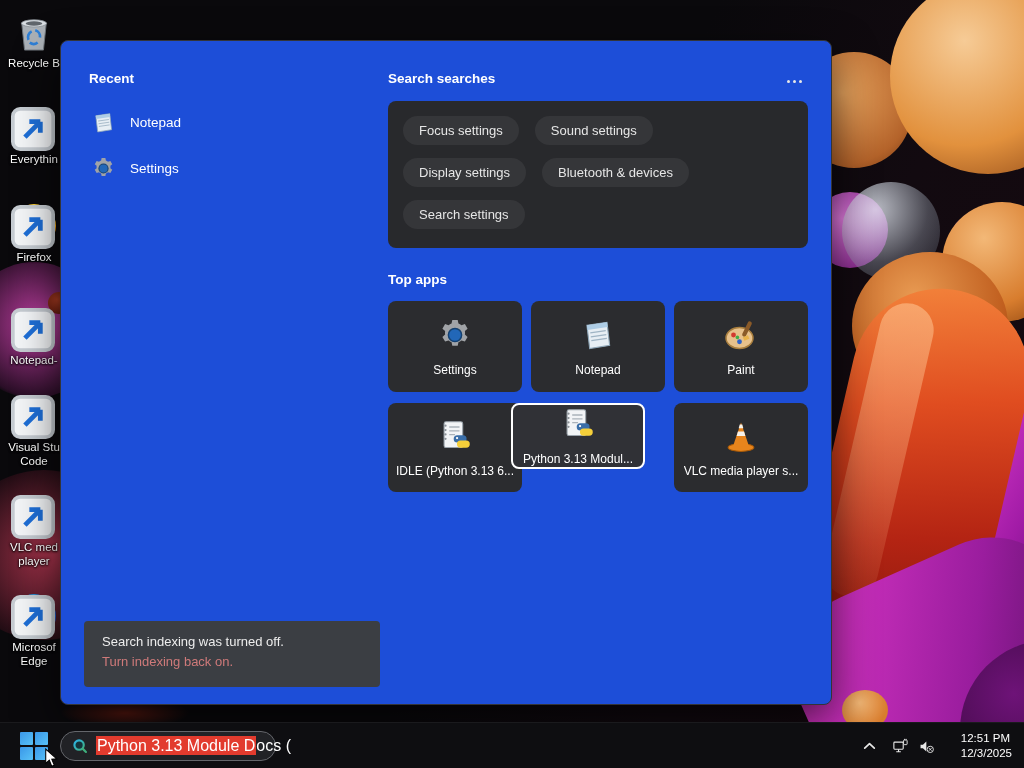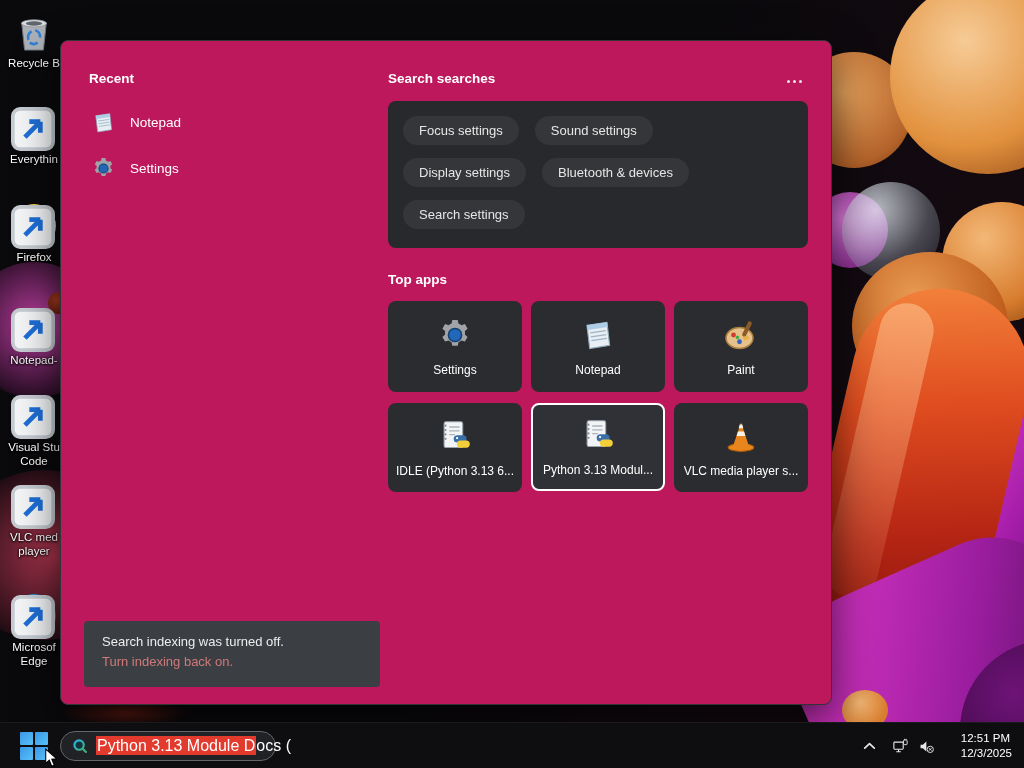--- a/index.html
+++ b/index.html
@@ -59,21 +59,21 @@
   .ff-icon { border-radius:50%;
     background:radial-gradient(circle at 62% 40%,#6f52c4 0 27%,rgba(0,0,0,0) 29%),
       radial-gradient(circle at 28% 78%,#ff3d00 0 42%,rgba(0,0,0,0) 58%),
       radial-gradient(circle at 68% 18%,#ffd23a 0 28%,#ff9202 55%,#e23b00 82%,#a9125e); }
   .edge-icon { border-radius:50%;
     background:radial-gradient(circle at 44% 46%,#0a2a52 0 13%,rgba(0,0,0,0) 15%),
       conic-gradient(from 210deg,#2bd48f,#35c2e8 25%,#1d6fd4 55%,#2159c9 70%,#35c786 90%,#2bd48f); }
 
   
   #panel { position:absolute; left:60px; top:40px; width:772px; height:665px; z-index:2;
-    background:#be185d; border:1px solid #333438; border-radius:8px;
+    background:#1d4ed8; border:1px solid #333438; border-radius:8px;
     box-shadow:0 18px 44px rgba(0,0,0,.65); }
   .sec-header { position:absolute; font-size:13.5px; font-weight:700; color:#fff; }
   .recent-item { position:absolute; left:30px; width:270px; height:34px; display:flex; align-items:center; gap:14px;
     border-radius:4px; color:#fff; font-size:13.5px; }
   .recent-item svg { width:25px; height:25px; }
   .more-dots { position:absolute; left:720px; top:32px; width:26px; height:16px; display:flex; gap:3px; align-items:center; justify-content:center; }
   .more-dots i { width:3px; height:3px; border-radius:50%; background:#e8e8e8; }
   #qs-card { position:absolute; left:327px; top:60px; width:420px; height:147px; background:#28292c; border-radius:8px; padding:15px; }
   .pill-row { display:flex; gap:16px; margin-bottom:13px; }
   .pill { height:29px; line-height:29px; padding:0 16px; border-radius:15px; background:#353639; color:#e6e6e6; font-size:13px; white-space:nowrap; }
@@ -190,21 +190,21 @@
       </svg>
     <svg class="sc-arrow" viewBox="0 0 12 12">
         <rect x=".5" y=".5" width="11" height="11" rx="2" fill="#f4f6f8" stroke="#c6ccd2"></rect>
         <path d="M3.8 8.2 L8 4 M8 4 H5 M8 4 V7" stroke="#1e6fd8" stroke-width="1.3" fill="none"></path>
       </svg>
   </div>
   <div class="dlabel">Visual Stu</div>
   <div class="dlabel">Code</div>
 </div>
 
-<div class="desk-icon" style="top:482px">
+<div class="desk-icon" style="top:492px">
   <div class="dicon">
     <svg viewBox="0 0 28 28">
         <ellipse cx="14" cy="23" rx="10" ry="3" fill="#e8851c" stroke="#a85a08" stroke-width=".8"></ellipse>
         <polygon points="14,3.5 20.2,22 7.8,22" fill="#e8851c"></polygon>
         <polygon points="11.6,10.5 16.4,10.5 17.4,14 10.6,14" fill="#f6f2ea"></polygon>
         <polygon points="13,5 15,5 15.8,8 12.2,8" fill="#f6f2ea"></polygon>
       </svg>
     <svg class="sc-arrow" viewBox="0 0 12 12">
         <rect x=".5" y=".5" width="11" height="11" rx="2" fill="#f4f6f8" stroke="#c6ccd2"></rect>
         <path d="M3.8 8.2 L8 4 M8 4 H5 M8 4 V7" stroke="#1e6fd8" stroke-width="1.3" fill="none"></path>
@@ -307,21 +307,21 @@
         <circle cx="6.6" cy="12.8" r=".9" fill="#8a9096"></circle>
         <circle cx="6.6" cy="16.2" r=".9" fill="#8a9096"></circle>
         <path d="M9.5 7 H17.5 M9.5 10 H17.5 M9.5 13 H14" stroke="#aab2ba" stroke-width="1"></path>
         <rect x="13" y="13.5" width="10" height="5.6" rx="2.8" fill="#3a6ea8"></rect>
         <rect x="15.5" y="17.5" width="10" height="5.6" rx="2.8" fill="#f5cf3a"></rect>
         <circle cx="15.6" cy="15.6" r=".9" fill="#fff"></circle>
       </svg>
     <div class="tile-label">IDLE (Python 3.13 6...</div>
   </div>
 
-  <div class="tile selected" style="left:470px; top:362px; height:88px">
+  <div class="tile selected" style="left:450px; top:362px; height:66px">
     <svg viewBox="0 0 28 28">
         <rect x="5.5" y="3" width="14.5" height="20" rx="1.5" fill="#f2f4f6" stroke="#9aa3ab" stroke-width=".8"></rect>
         <circle cx="6.6" cy="6" r=".9" fill="#8a9096"></circle>
         <circle cx="6.6" cy="9.4" r=".9" fill="#8a9096"></circle>
         <circle cx="6.6" cy="12.8" r=".9" fill="#8a9096"></circle>
         <circle cx="6.6" cy="16.2" r=".9" fill="#8a9096"></circle>
         <path d="M9.5 7 H17.5 M9.5 10 H17.5 M9.5 13 H14" stroke="#aab2ba" stroke-width="1"></path>
         <rect x="13" y="13.5" width="10" height="5.6" rx="2.8" fill="#3a6ea8"></rect>
         <rect x="15.5" y="17.5" width="10" height="5.6" rx="2.8" fill="#f5cf3a"></rect>
         <circle cx="15.6" cy="15.6" r=".9" fill="#fff"></circle>

